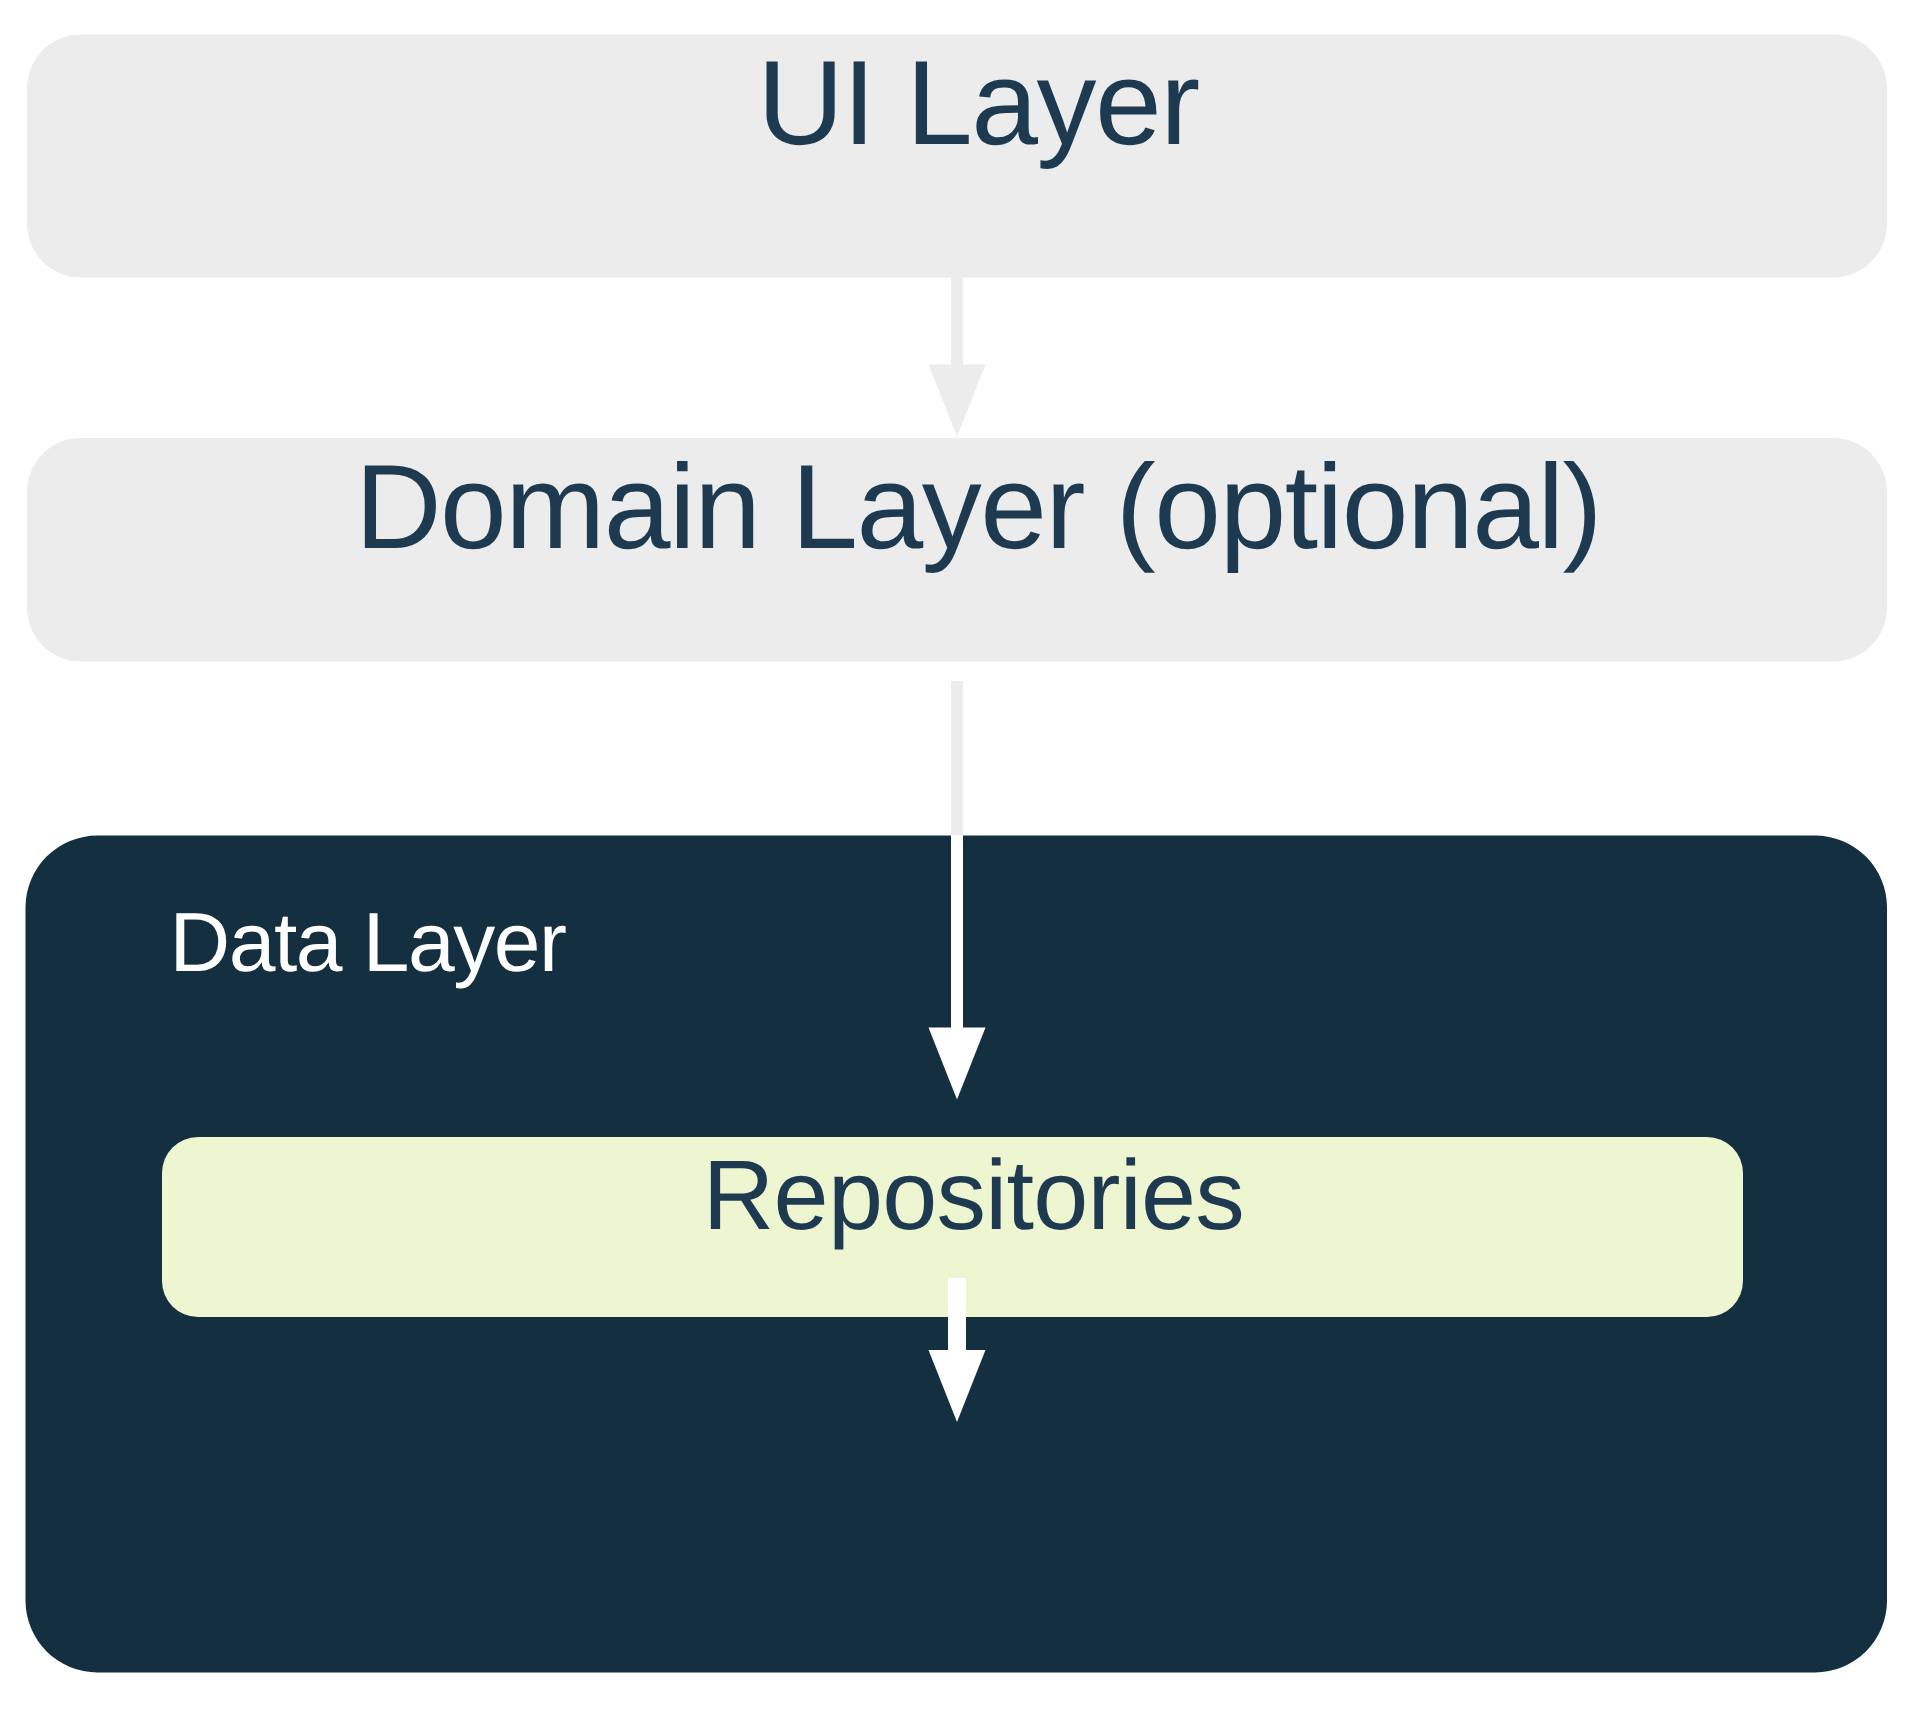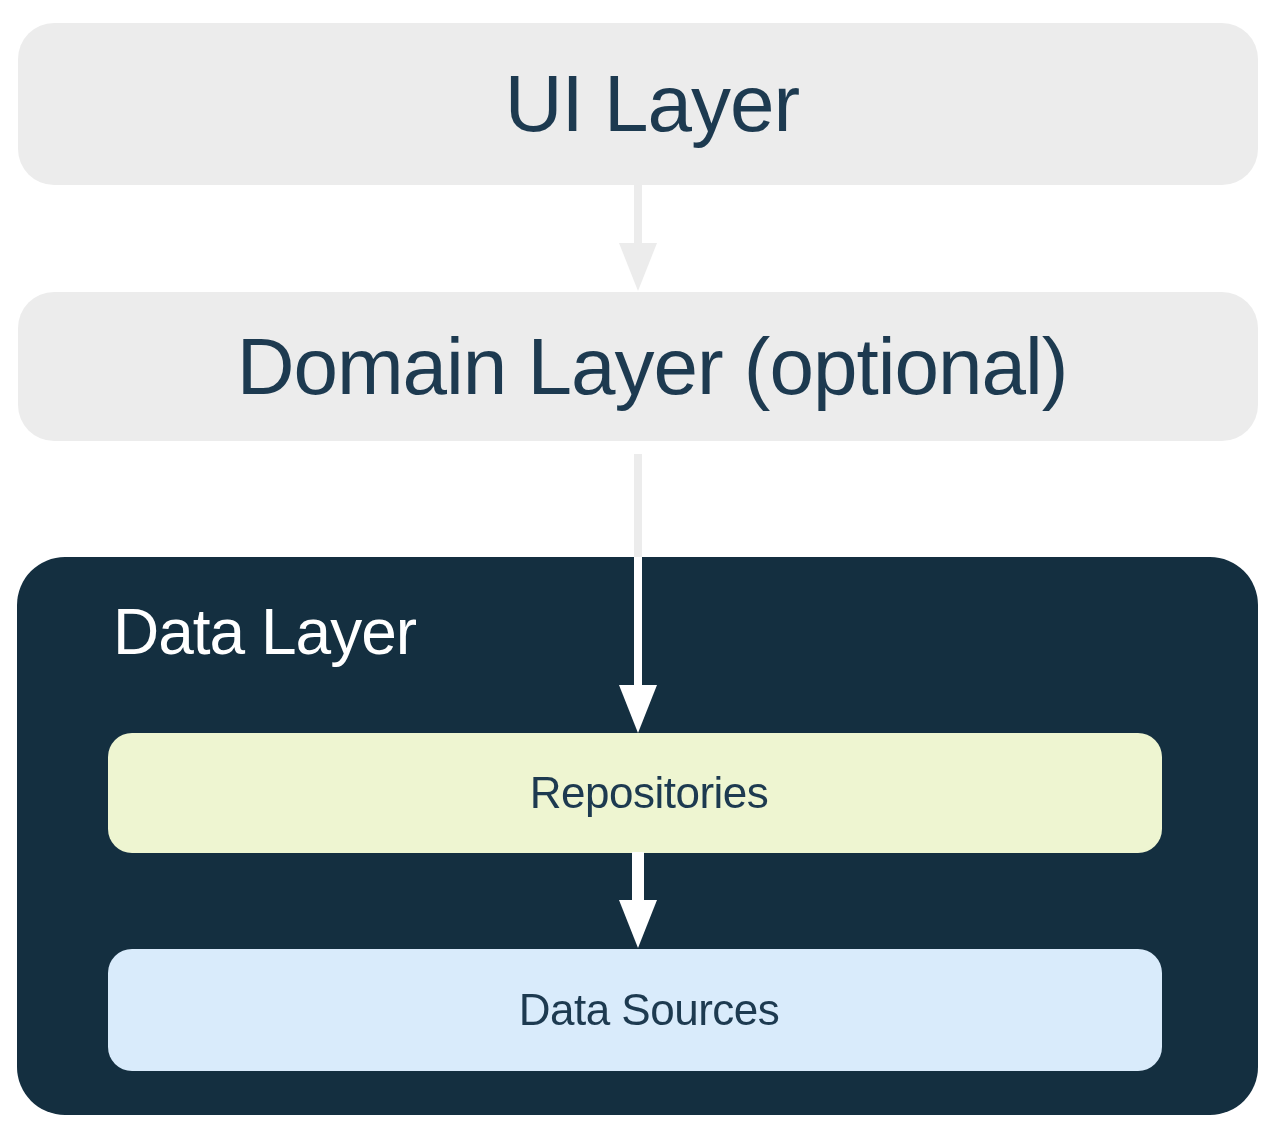--- a/index.html
+++ b/index.html
@@ -22,21 +22,21 @@
   .canvas {
     position: relative;
     width: 1280px;
     height: 1142px;
     background: var(--page-bg);
     overflow: hidden;
   }
   .node {
     position: absolute;
     display: flex;
-    align-items: center;
+    align-items: flex-start;
     justify-content: center;
     box-sizing: border-box;
     padding-left: 28px;
   }
   .layer-box {
     background: var(--light-box);
     border-radius: 36px;
     color: var(--text-dark);
     font-size: 80px;
     letter-spacing: -1px;
@@ -52,29 +52,30 @@
   .data-layer {
     left: 17px; top: 557px;
     width: 1241px; height: 558px;
     background: var(--dark-box);
     border-radius: 48px;
   }
   .data-layer-label {
     position: absolute;
     left: 113px; top: 596px;
     color: var(--text-light);
-    font-size: 64px;
+    font-size: 56px;
     letter-spacing: -1px;
     line-height: 1.15;
   }
   .inner-box {
     border-radius: 24px;
     color: var(--text-dark);
-    font-size: 44px;
+    font-size: 66px;
     letter-spacing: -0.5px;
+    margin-top: 25px;
   }
   .repositories {
     left: 108px; top: 733px;
     width: 1054px; height: 120px;
     background: var(--green-box);
   }
   .data-sources {
     left: 108px; top: 949px;
     width: 1054px; height: 122px;
     background: var(--blue-box);
@@ -123,17 +124,14 @@
   <span class="arrow-shaft a2-shaft-white"></span>
   <span class="arrow-head a2-head"></span>
 
   <div class="node inner-box repositories">
     <span>Repositories</span>
   </div>
 
   <span class="arrow-shaft a3-shaft"></span>
   <span class="arrow-head a3-head"></span>
 
-  <div class="node inner-box data-sources">
-    <span>Data Sources</span>
-  </div>
 
 </div>
 
 </body></html>

